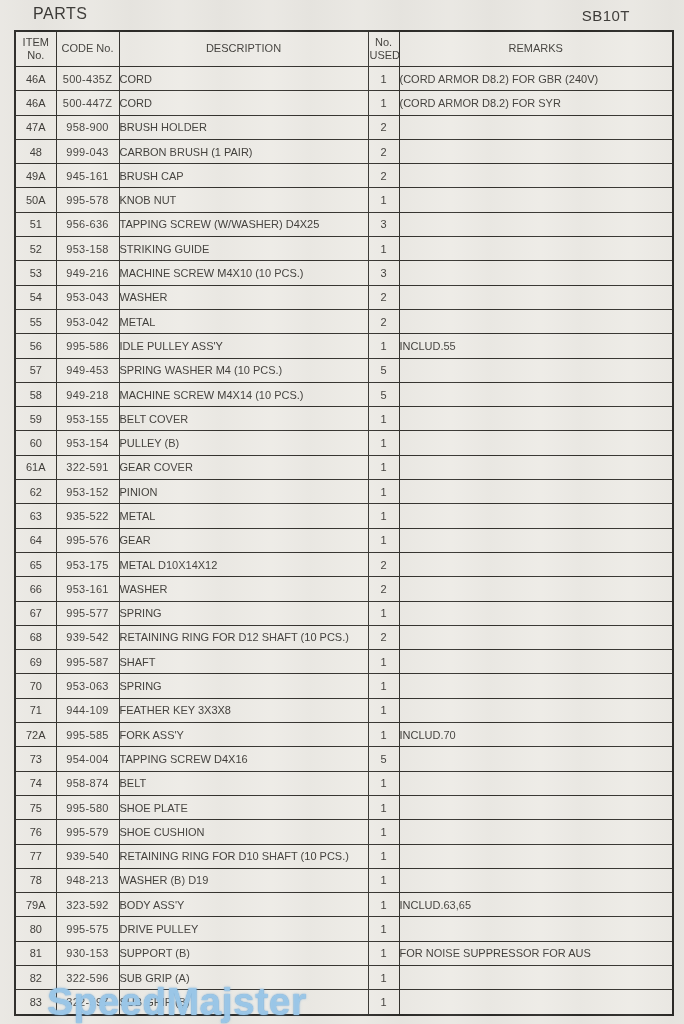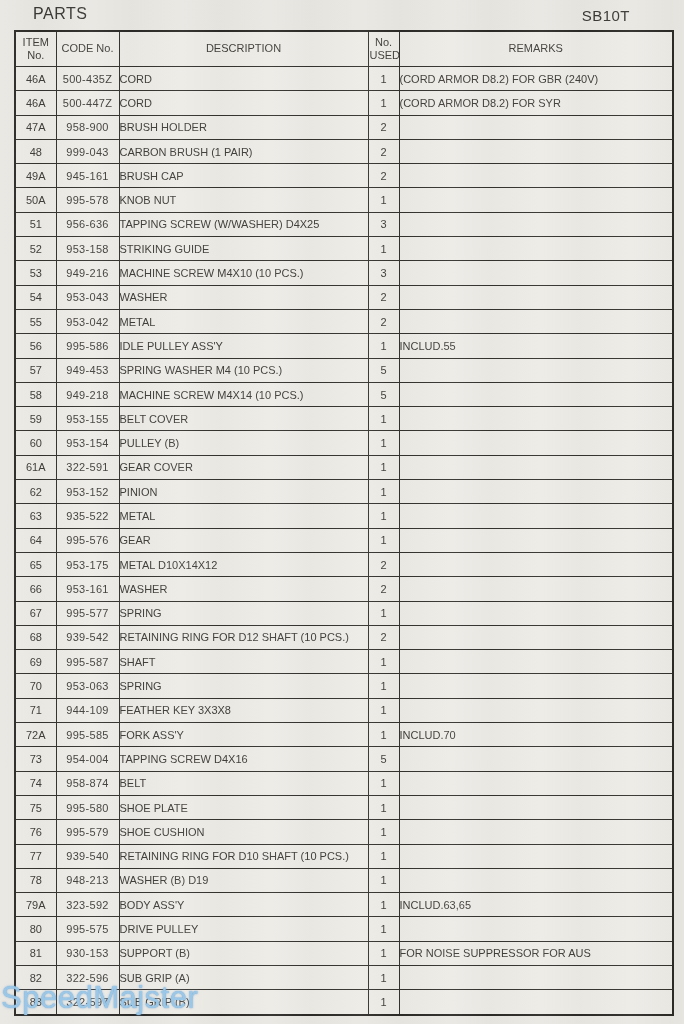--- a/index.html
+++ b/index.html
@@ -69,29 +69,30 @@
   td.c-item  { text-align: center; }
   td.c-code  { text-align: center; letter-spacing: 0.3px; }
   td.c-desc  { text-align: left; padding-left: 8px; }
   td.c-used  { text-align: center; }
   td.c-rem   { text-align: left; padding-left: 8px; }
   td.c-item  { position: relative; }
   .watermark {
     position: absolute;
     left: 1px;
     top: 980px;
-    font-size: 31px;
-    font-weight: normal;
+    font-size: 39px;
+    font-weight: bold;
     letter-spacing: 0.5px;
     color: rgba(172, 212, 240, 0.78);
     text-shadow:
       0 0 1px rgba(86, 148, 198, 0.95),
       0 0 3px rgba(120, 175, 220, 0.55);
     z-index: 5;
     pointer-events: none;
+    padding-left: 46px;
   }
 </style>
 </head>
 <body>
 
 <div class="page">
 
   <div class="doc-title">PARTS</div>
 
   <div class="doc-model">SB10T</div>

